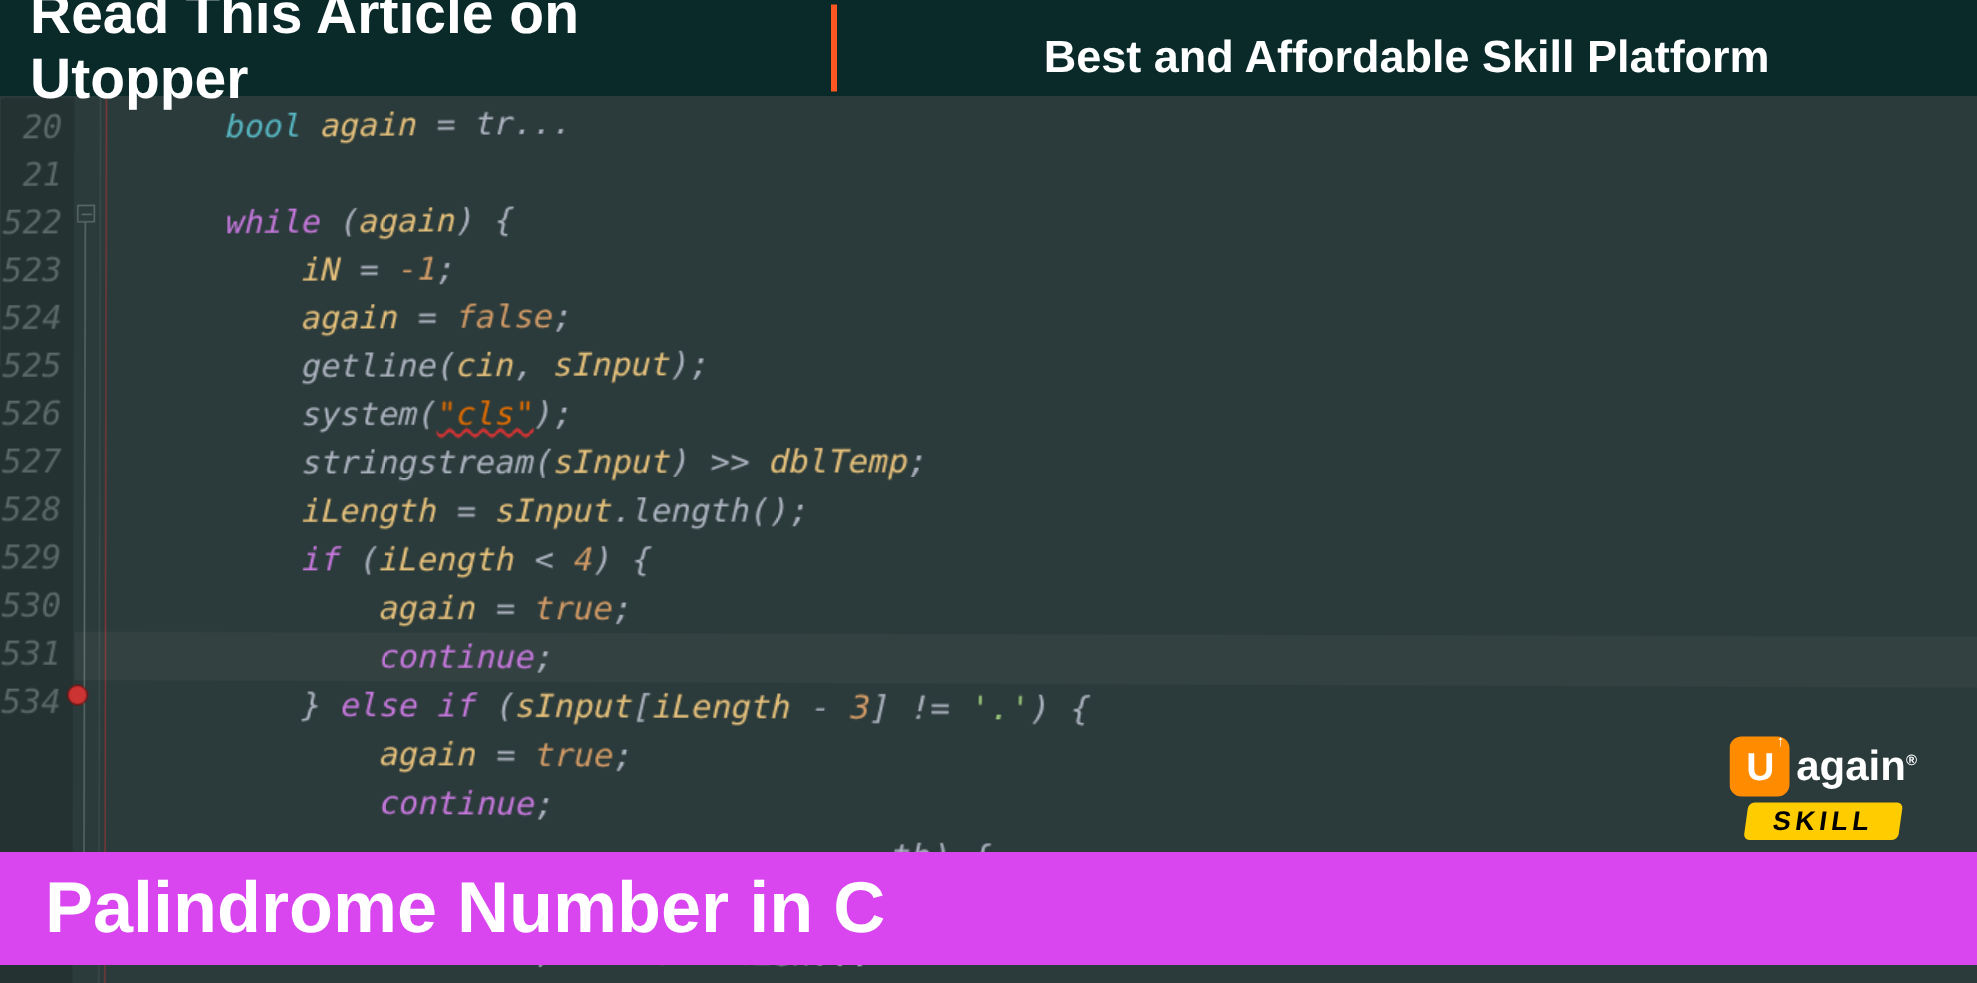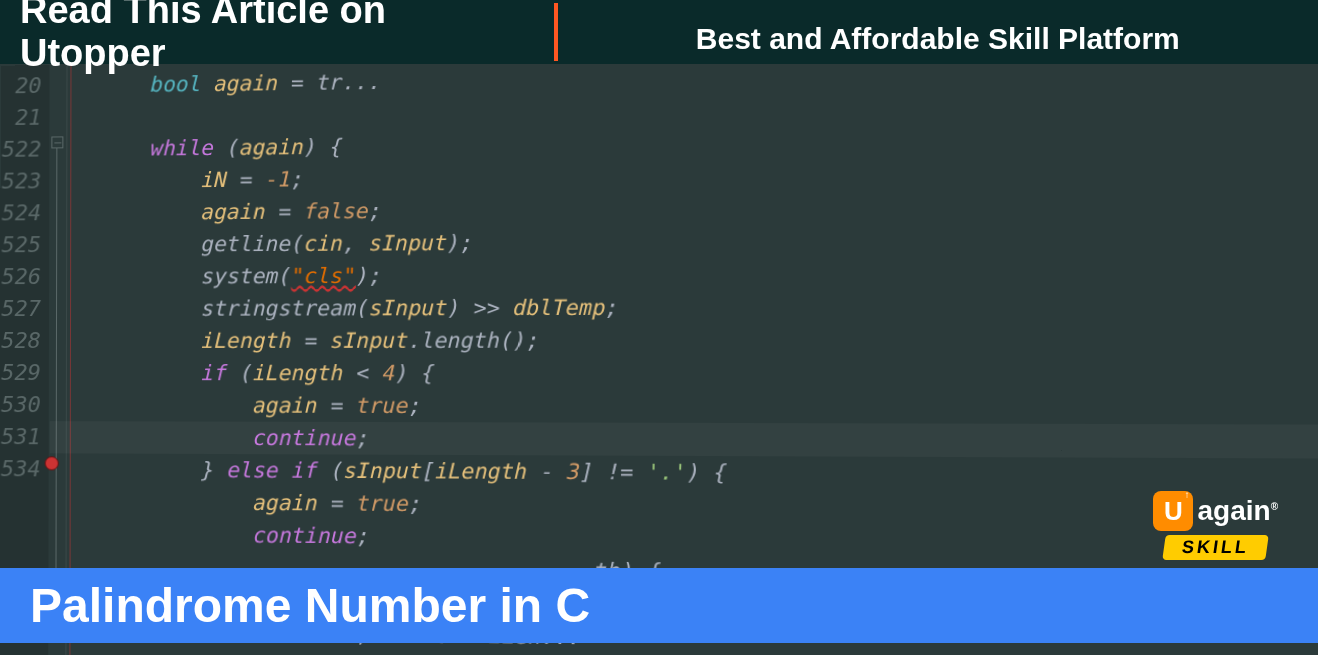--- a/index.html
+++ b/index.html
@@ -149,21 +149,21 @@
     .str { color: #98c379; }
     .str-err { color: #e06c00; text-decoration: underline wavy #cc3333; }
     .punct { color: #abb2bf; }
     .plain { color: #abb2bf; }
     .title-banner {
       position: absolute;
       bottom: 12px;
       left: 0;
       width: 100%;
       height: 75px;
-      background: #3b82f6;
+      background: #d946ef;
       display: flex;
       align-items: center;
       padding: 0 30px;
       z-index: 20;
     }
     .title-text {
       color: white;
       font-family: Arial, sans-serif;
       font-weight: 900;
       font-size: 48px;

